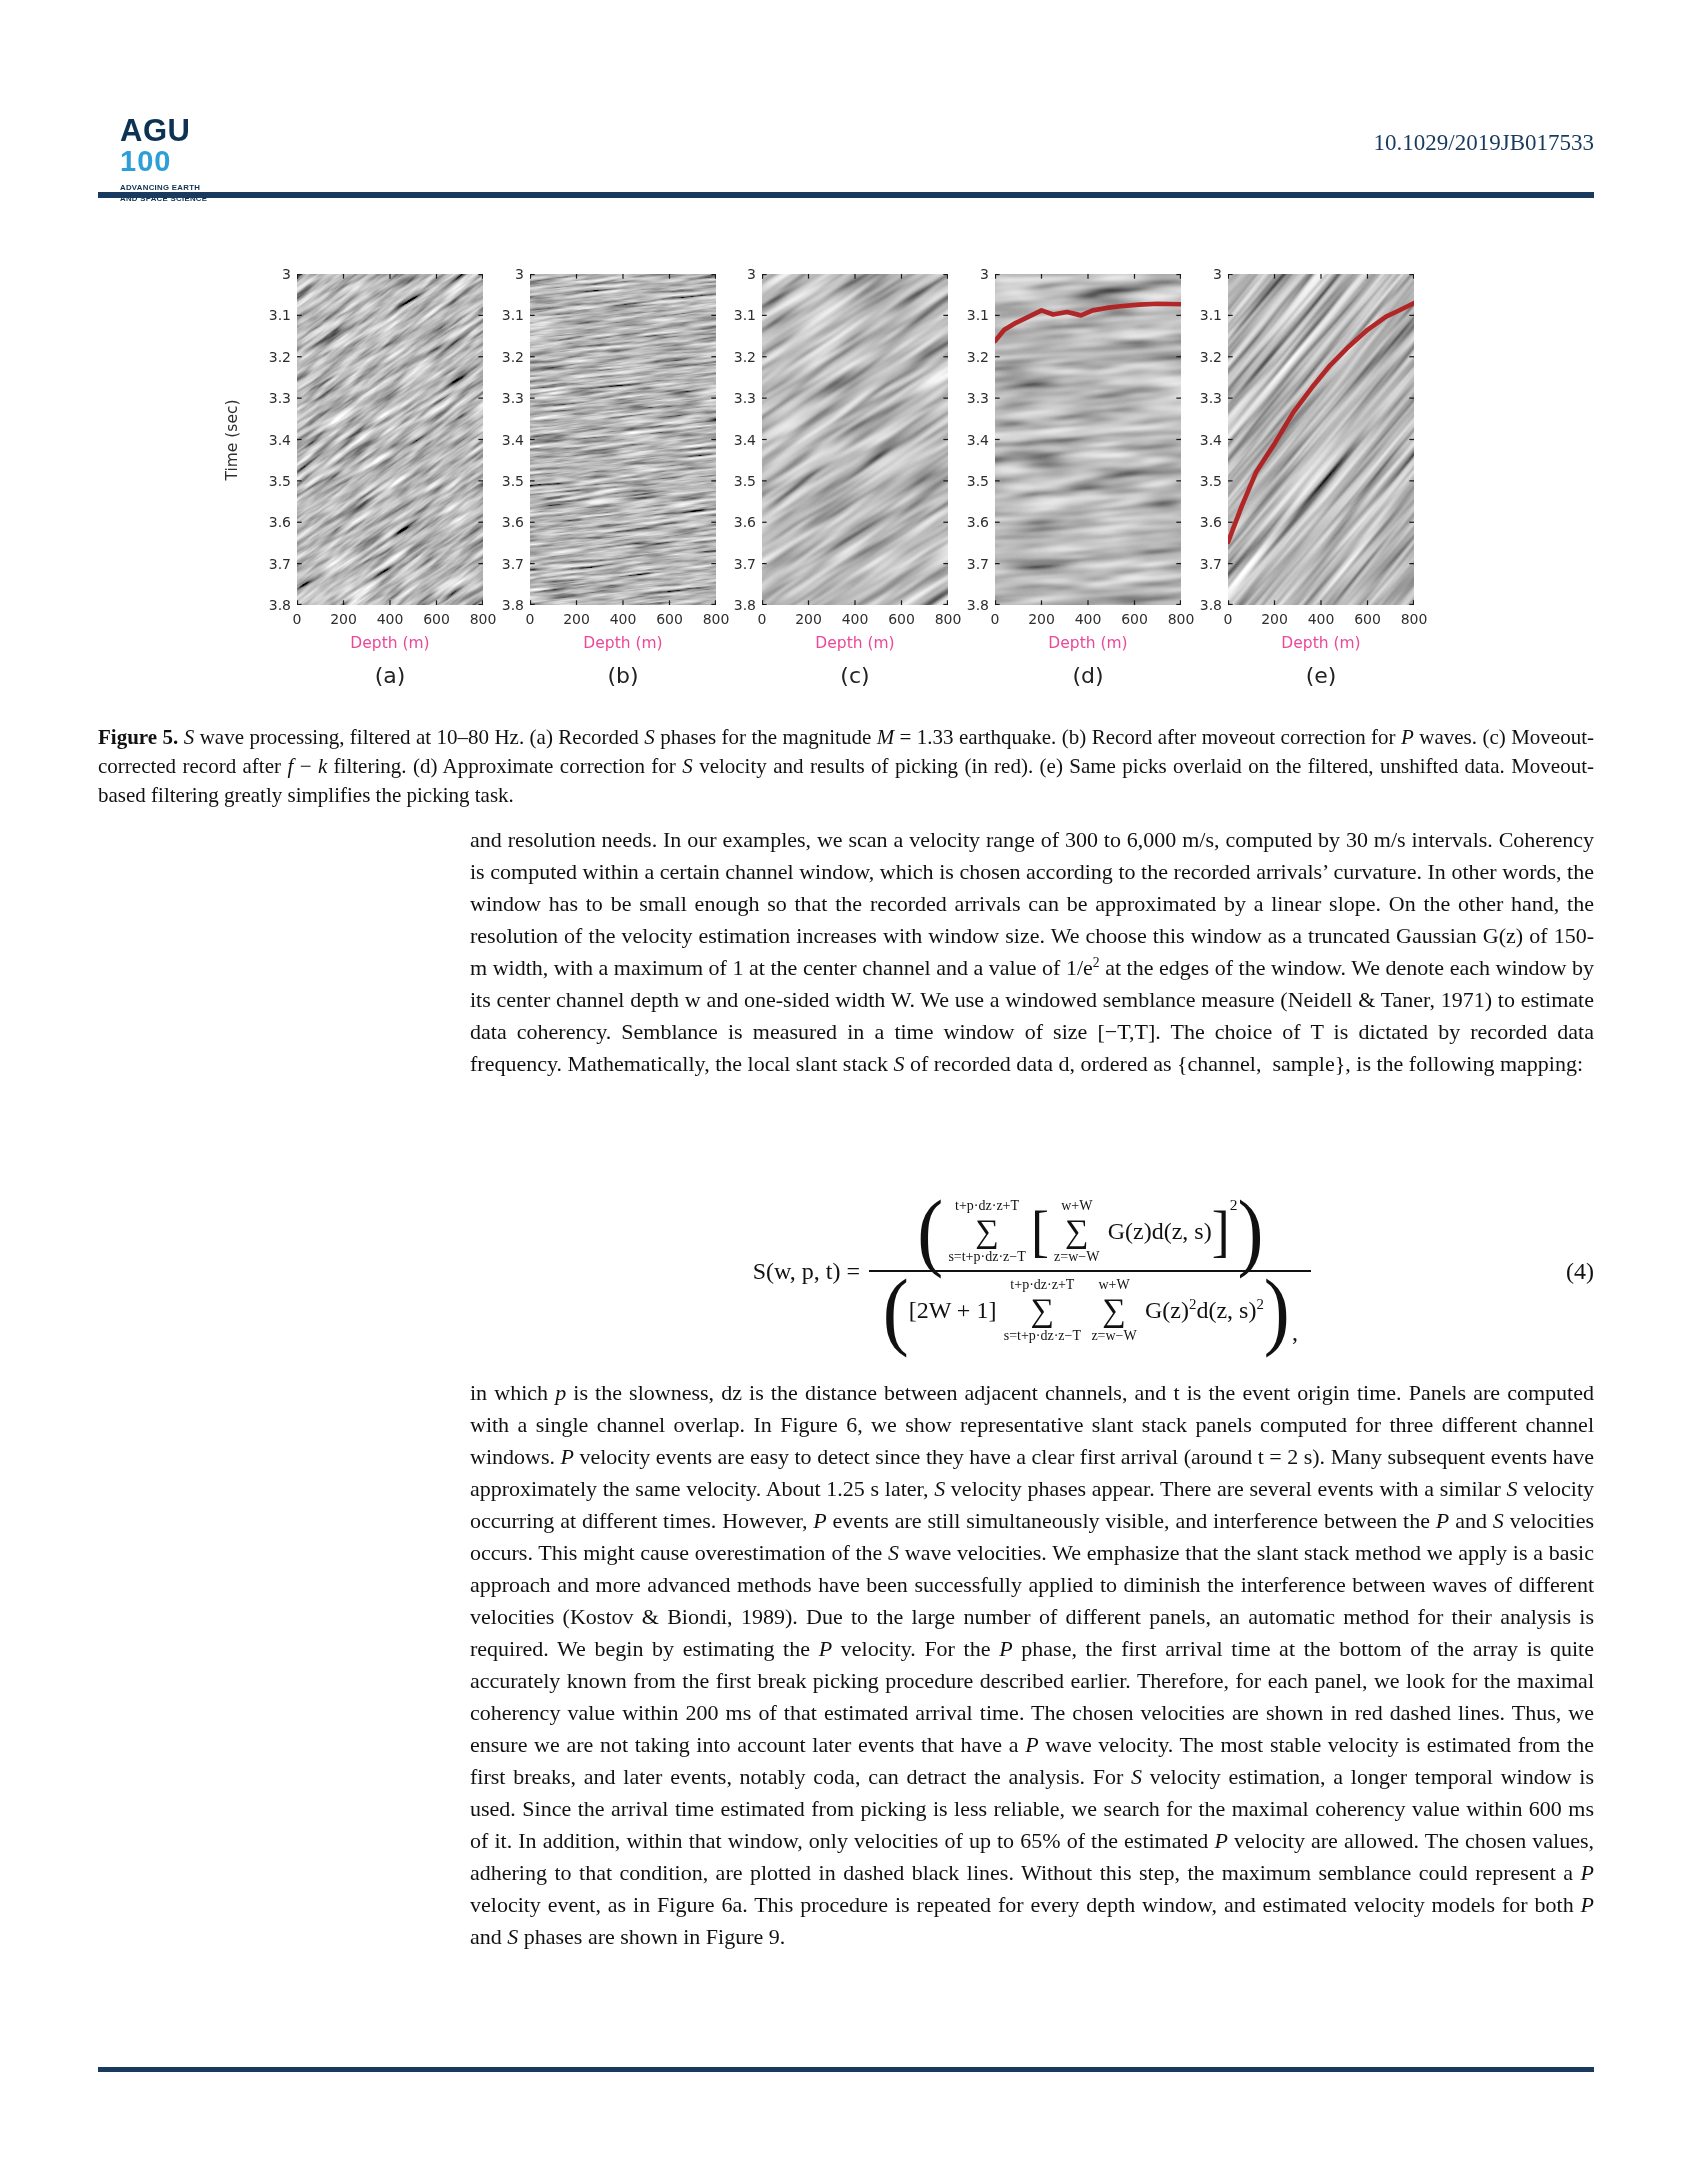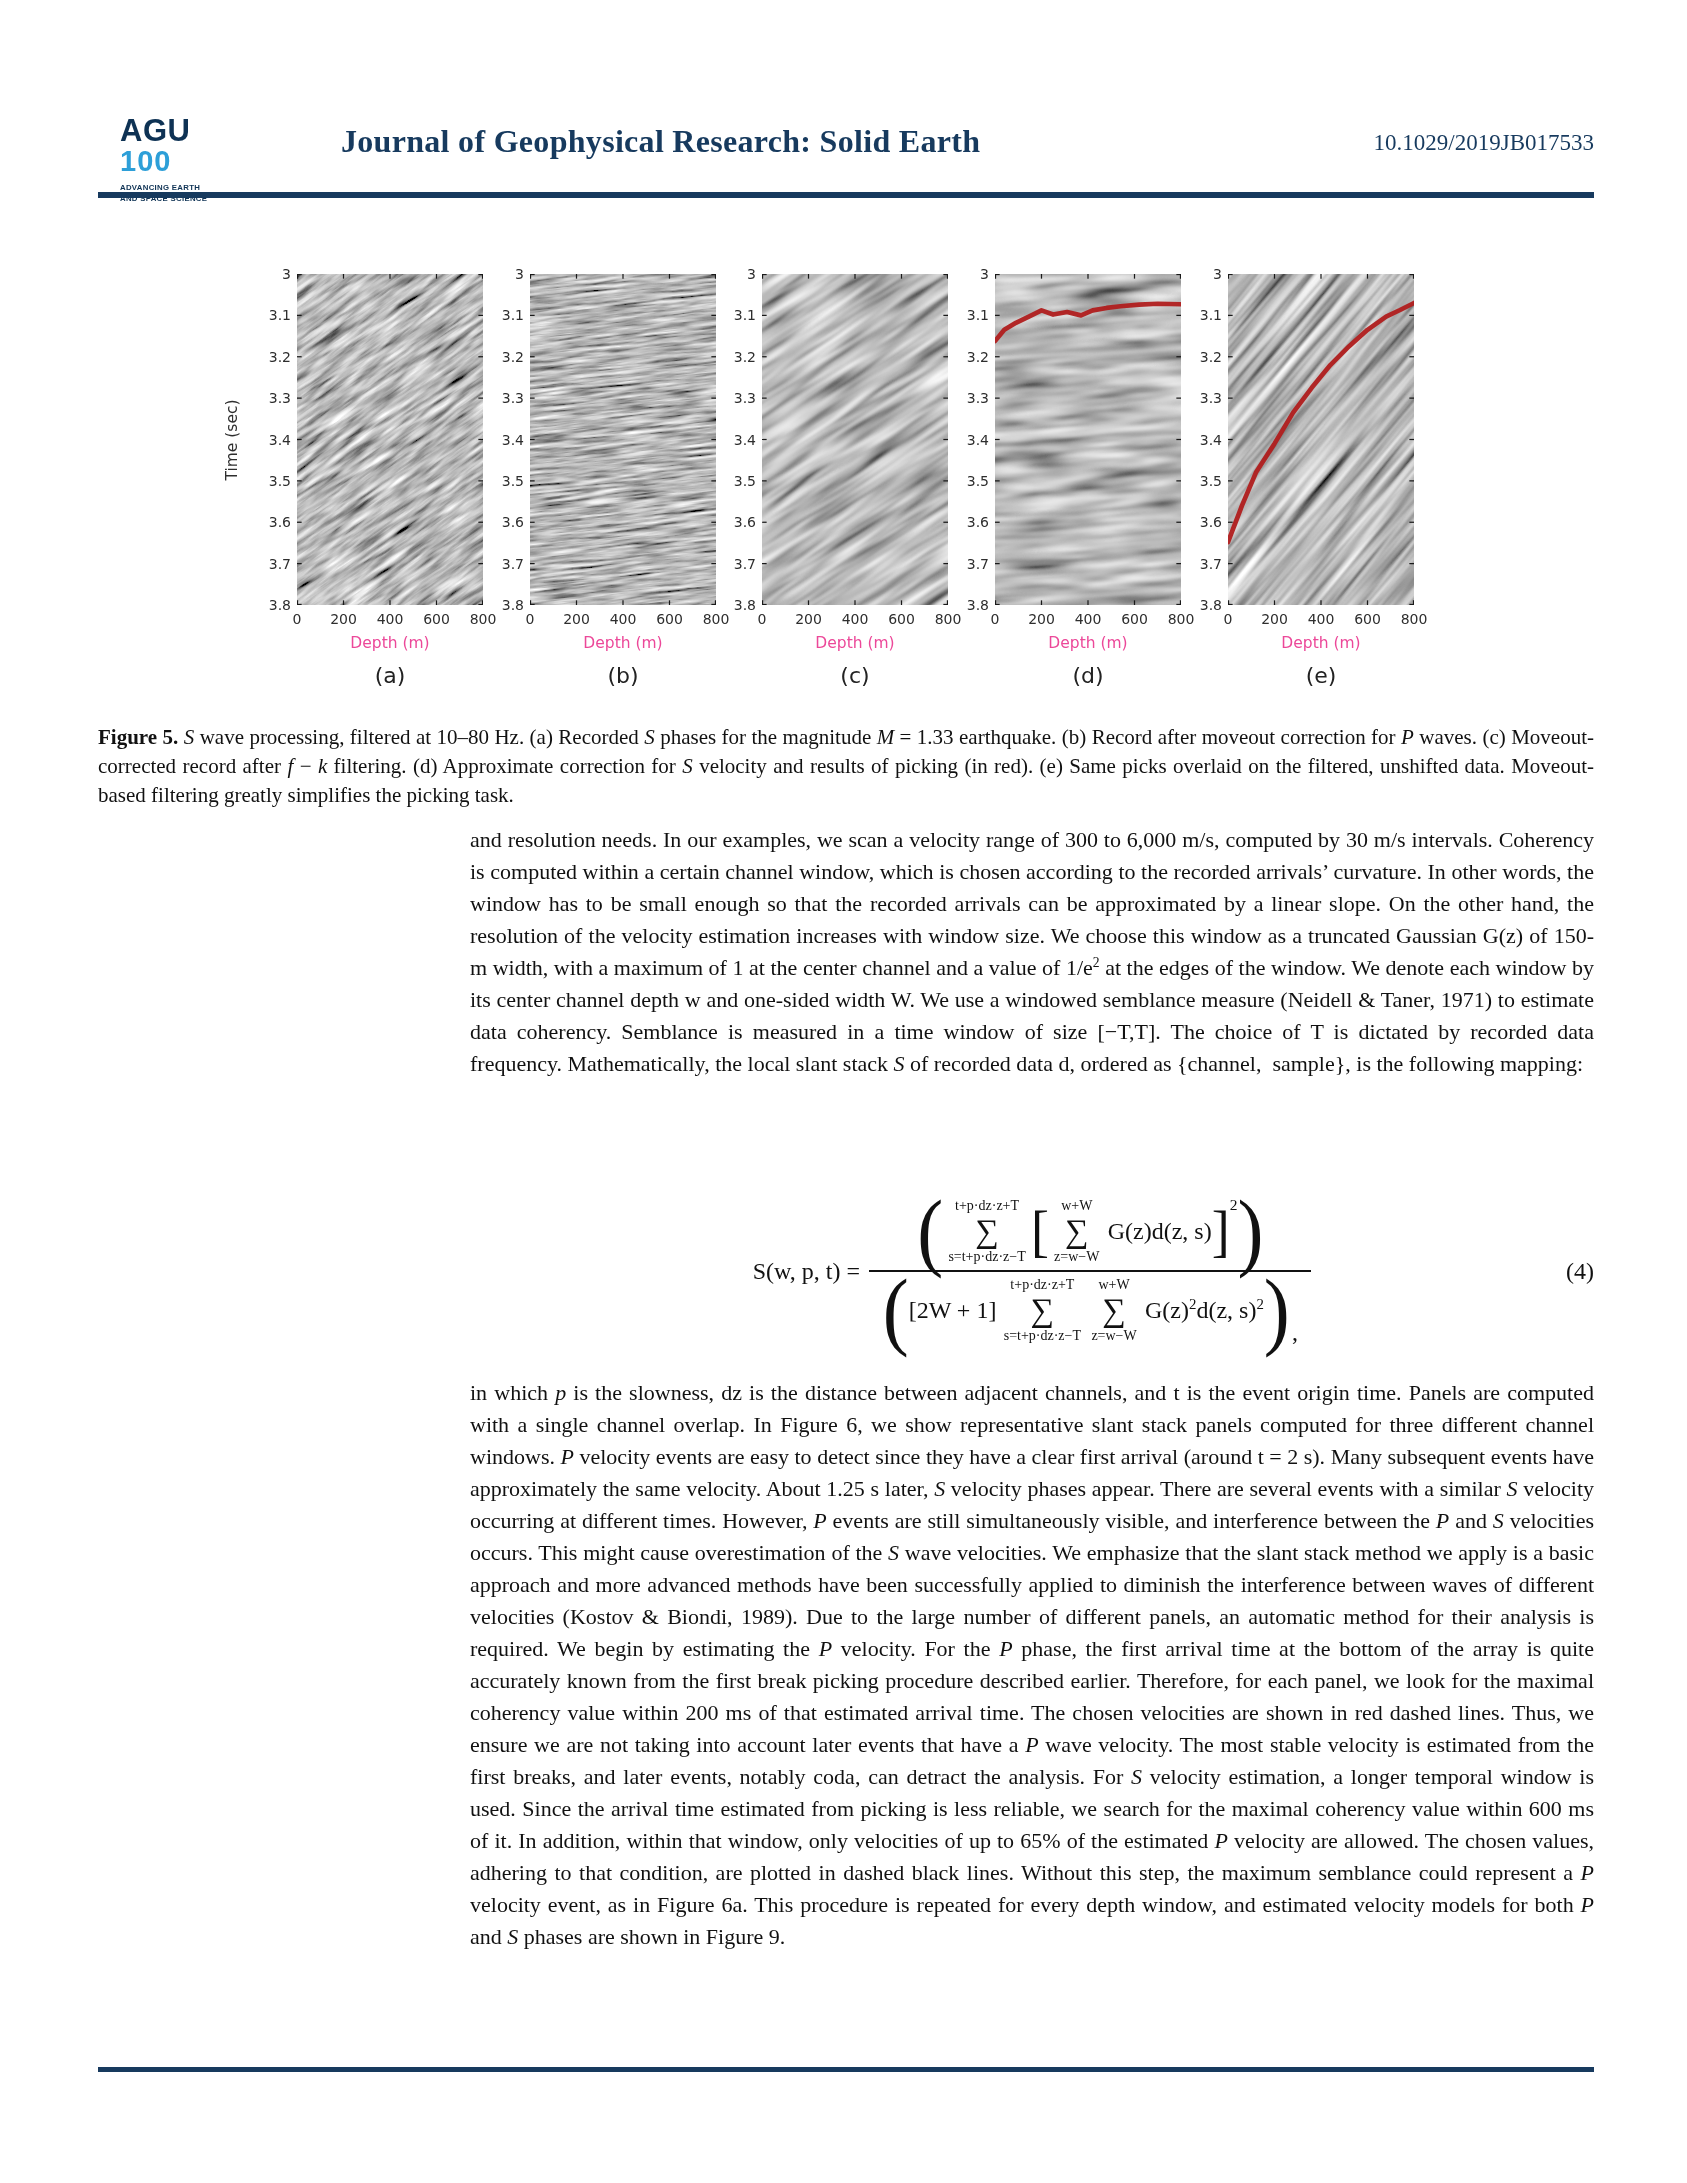--- a/index.html
+++ b/index.html
@@ -88,21 +88,20 @@
 <div class="page">
 
   <div class="logo">
     <div class="logo-agu">AGU</div>
     <div class="logo-100">100</div>
     <div class="logo-tag">
       <div>ADVANCING EARTH</div>
       <div>AND SPACE SCIENCE</div>
     </div>
   </div>
-  <div class="journal-title">Journal of Geophysical Research: Solid Earth</div>
   <div class="doi">10.1029/2019JB017533</div>
   <div class="rule rule-top"></div>
 
   <div class="figure">
 
     <svg width="0" height="0" style="position:absolute" aria-hidden="true">
       <defs>
         <clipPath id="cp">
             <rect x="0" y="0" width="360" height="640"></rect>
           </clipPath>

